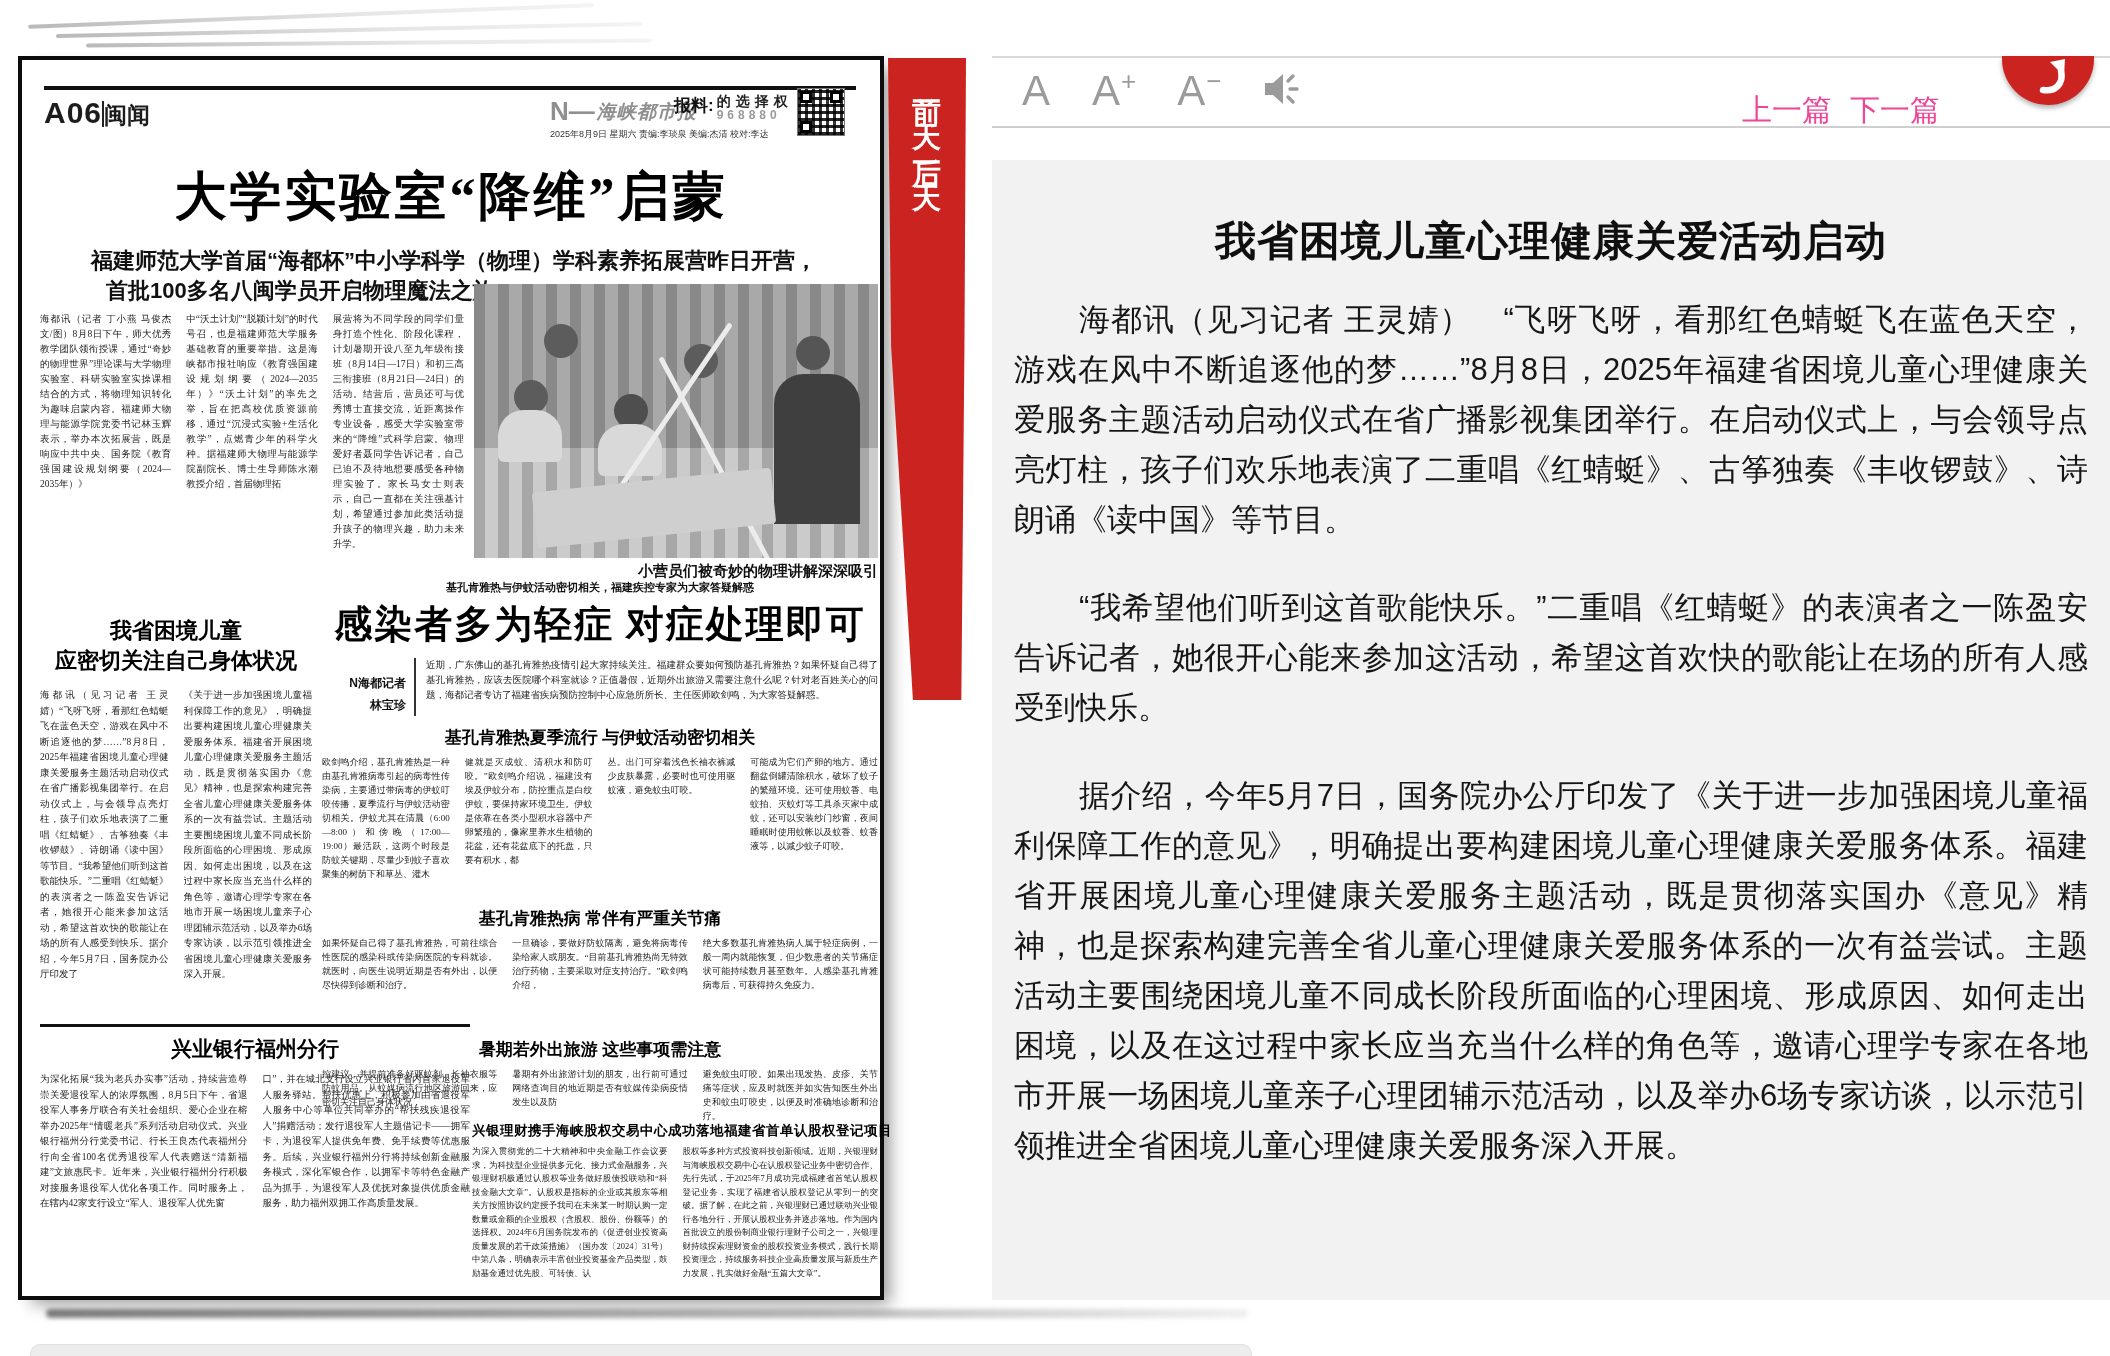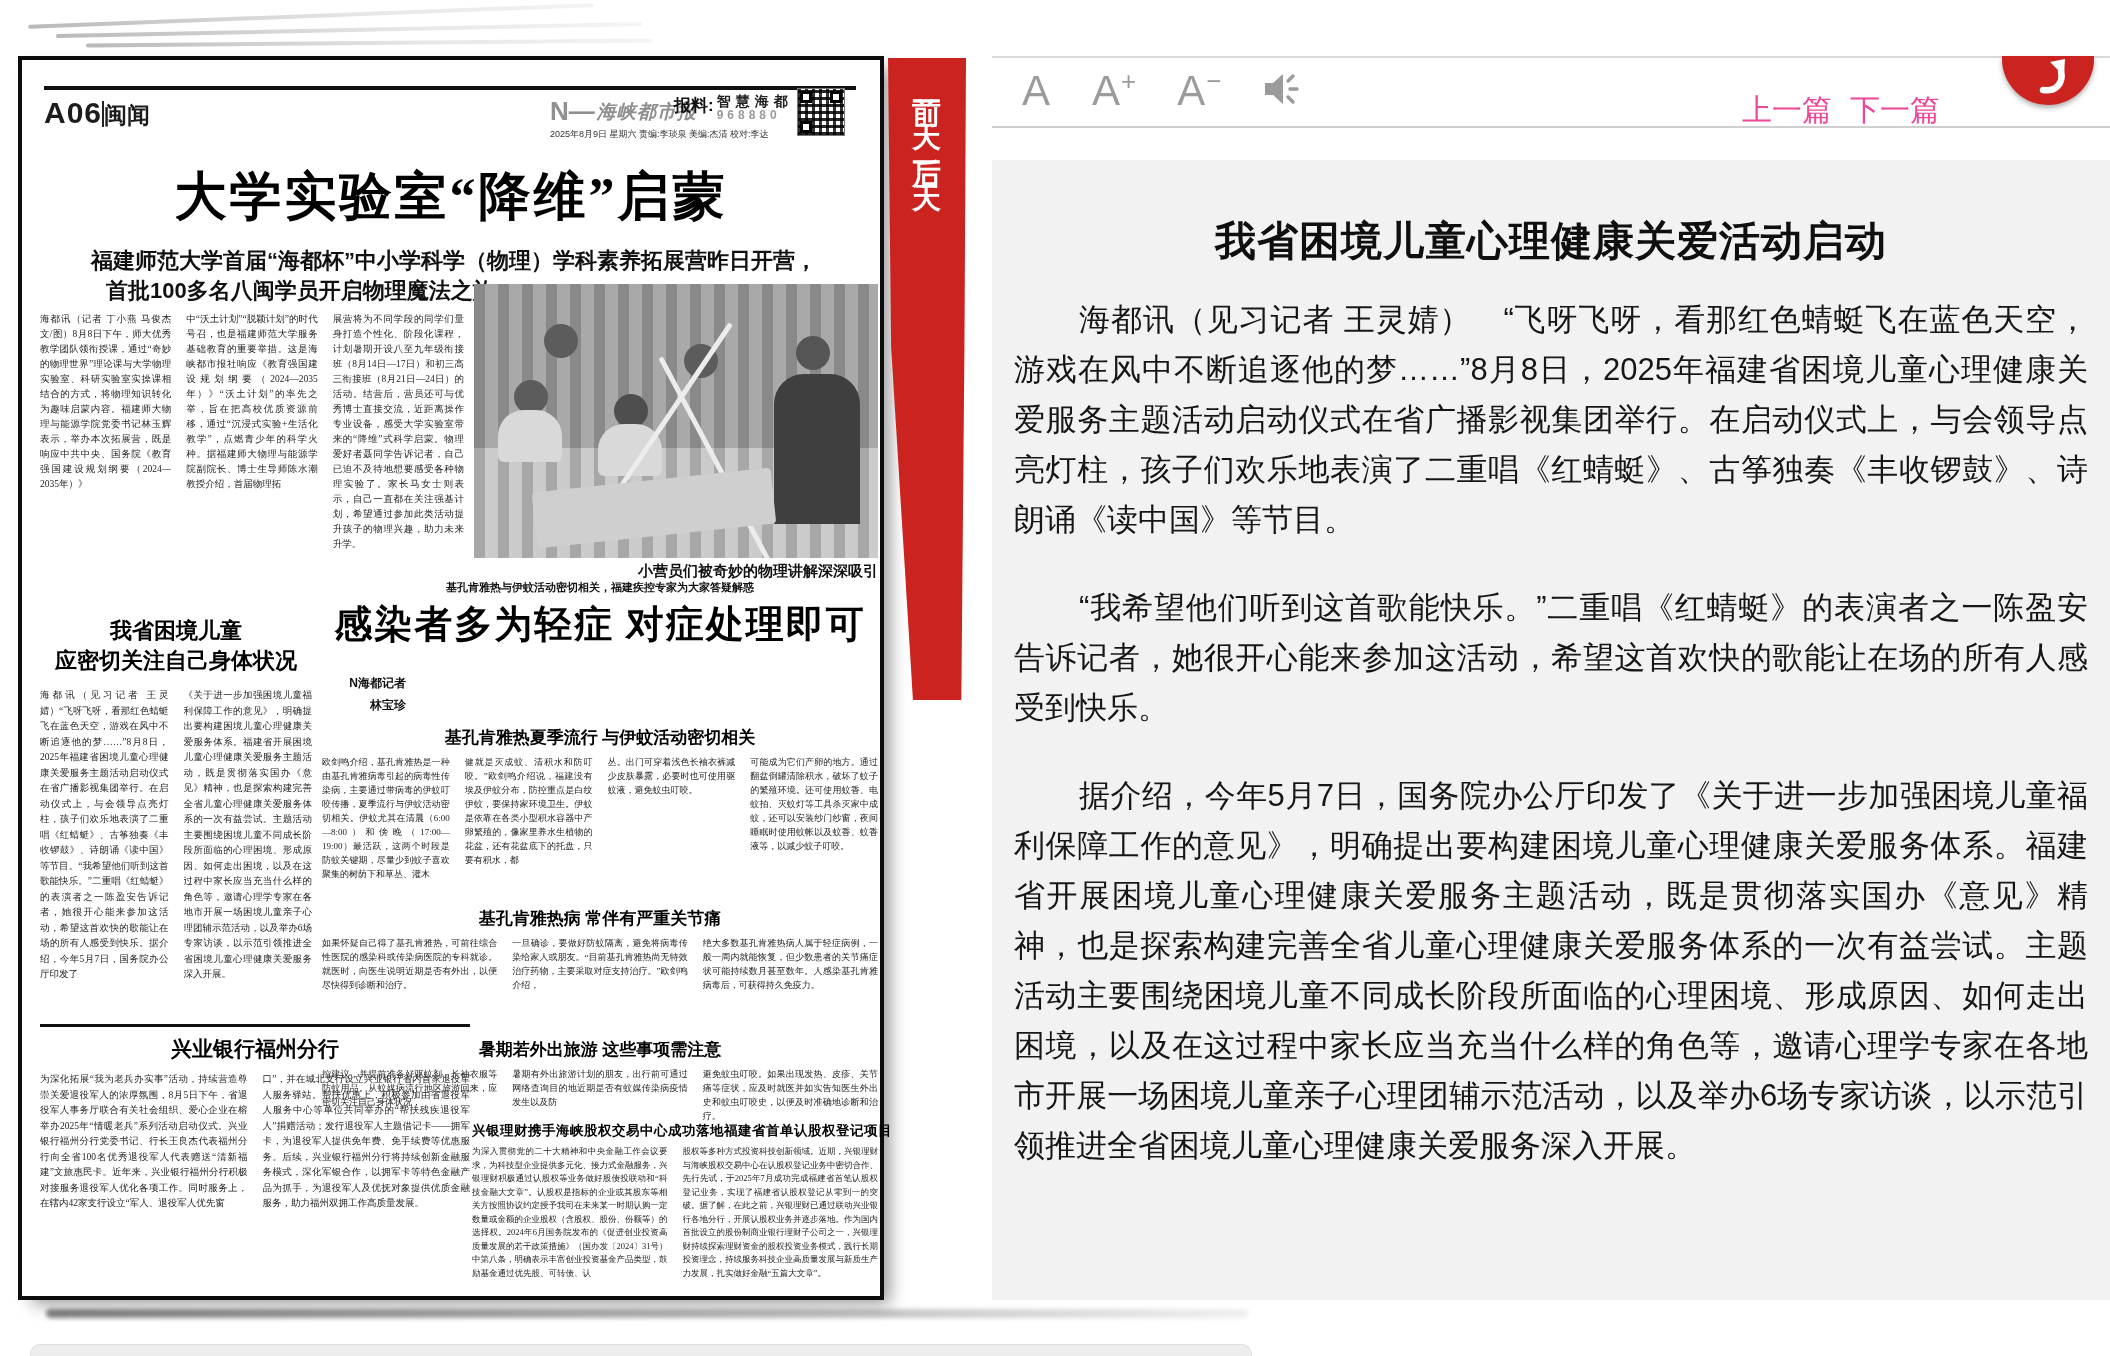--- a/index.html
+++ b/index.html
@@ -159,21 +159,21 @@
         <span class="np-sep"></span>
         <span class="np-sec">闽闻</span>
       </div>
       <div class="np-masthead">
         <span class="np-logo-n">N—</span>
         <span class="np-logo-name">海峡都市报</span>
       </div>
       <div class="np-hotline">
         <span class="hl-label">报料:</span>
         <span class="hl-col">
-          <span class="hl-name">智慧海都</span>
+          <span class="hl-name">的选择权</span>
           <span class="hl-num">968880</span>
         </span>
       </div>
       <div class="np-qr">
         <span class="qr-eye qe1"></span>
         <span class="qr-eye qe2"></span>
         <span class="qr-eye qe3"></span>
       </div>
       <div class="np-dateline">2025年8月9日 星期六 责编:李琰泉 美编:杰清 校对:李达</div>
 
@@ -216,20 +216,21 @@
       </div>
 
       <div class="np-health">
         <div class="np-kicker">基孔肯雅热与伊蚊活动密切相关，福建疾控专家为大家答疑解惑</div>
         <div class="np-h2 np-serif">感染者多为轻症 对症处理即可</div>
         <div class="byline-row">
           <div class="byline">
             <span style="display:block;">N海都记者</span>
             <span style="display:block;">林宝珍</span>
           </div>
+          <div class="intro">近期，广东佛山的基孔肯雅热疫情引起大家持续关注。福建群众要如何预防基孔肯雅热？如果怀疑自己得了基孔肯雅热，应该去医院哪个科室就诊？正值暑假，近期外出旅游又需要注意什么呢？针对老百姓关心的问题，海都记者专访了福建省疾病预防控制中心应急所所长、主任医师欧剑鸣，为大家答疑解惑。</div>
         </div>
         <div class="sec-head">基孔肯雅热夏季流行 与伊蚊活动密切相关</div>
         <div class="cols sec-cols sc1">
           <div class="col">欧剑鸣介绍，基孔肯雅热是一种由基孔肯雅病毒引起的病毒性传染病，主要通过带病毒的伊蚊叮咬传播，夏季流行与伊蚊活动密切相关。伊蚊尤其在清晨（6:00—8:00）和傍晚（17:00—19:00）最活跃，这两个时段是防蚊关键期，尽量少到蚊子喜欢聚集的树荫下和草丛、灌木</div>
           <div class="col">健就是灭成蚊、清积水和防叮咬。”欧剑鸣介绍说，福建没有埃及伊蚊分布，防控重点是白纹伊蚊，要保持家环境卫生。伊蚊是依靠在各类小型积水容器中产卵繁殖的，像家里养水生植物的花盆，还有花盆底下的托盘，只要有积水，都</div>
           <div class="col">丛。出门可穿着浅色长袖衣裤减少皮肤暴露，必要时也可使用驱蚊液，避免蚊虫叮咬。</div>
           <div class="col">可能成为它们产卵的地方。通过翻盆倒罐清除积水，破坏了蚊子的繁殖环境。还可使用蚊香、电蚊拍、灭蚊灯等工具杀灭家中成蚊，还可以安装纱门纱窗，夜间睡眠时使用蚊帐以及蚊香、蚊香液等，以减少蚊子叮咬。</div>
         </div>
         <div class="sec-head">基孔肯雅热病 常伴有严重关节痛</div>
         <div class="cols sec-cols sc2">

